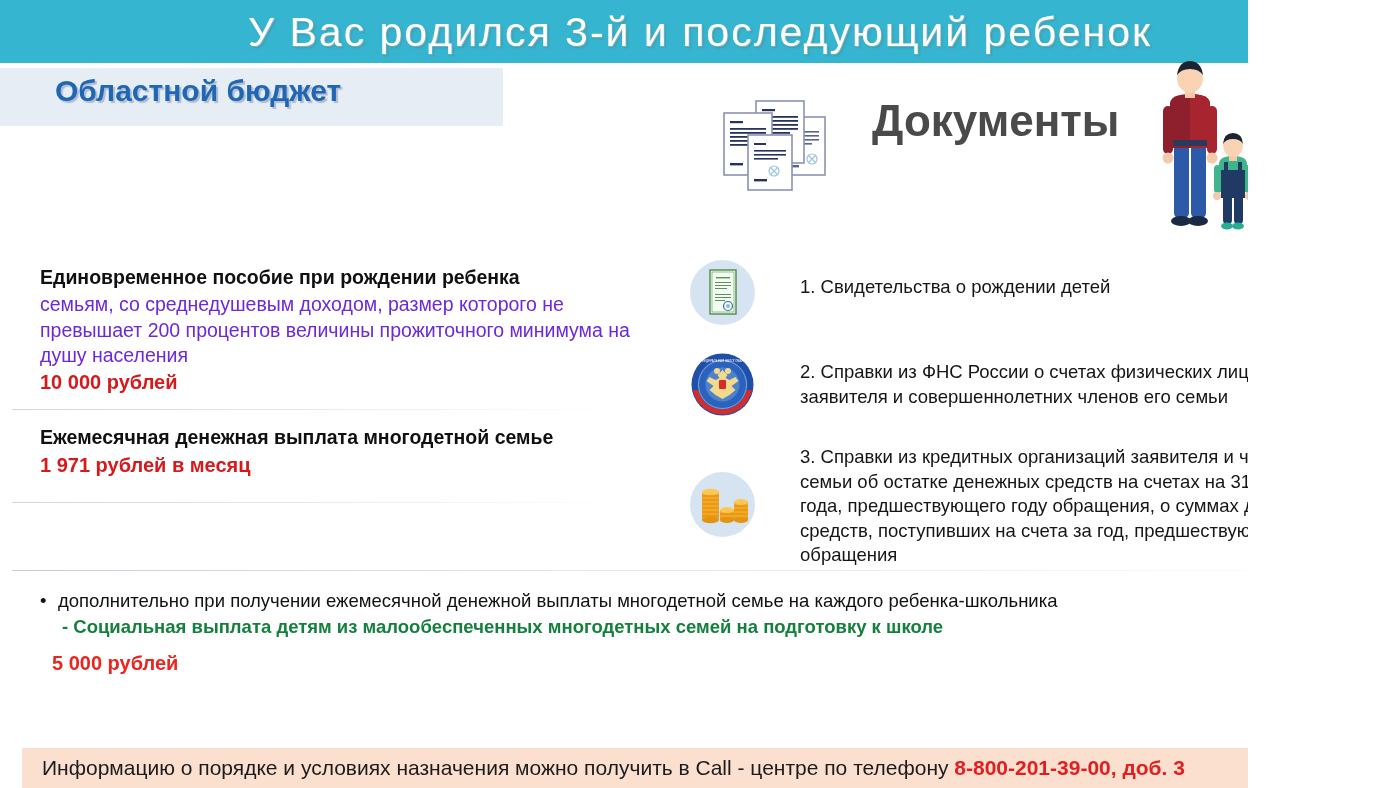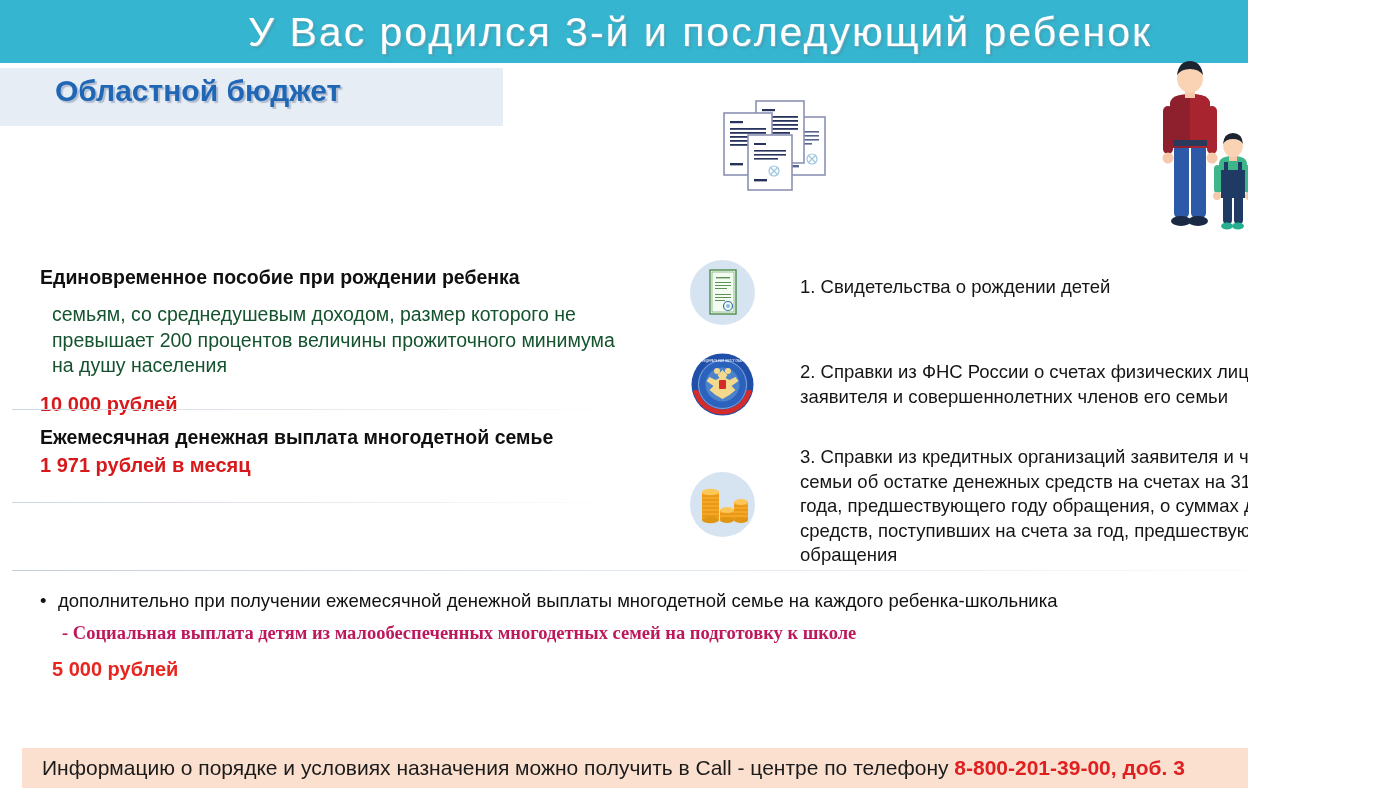--- a/index.html
+++ b/index.html
@@ -58,21 +58,21 @@
   
   .family{position:absolute;left:1150px;top:58px;width:250px;height:196px;}
 
   
   .left-col{position:absolute;left:40px;top:265px;width:600px;}
   .benefit-title{
     font-size:19.5px;font-weight:bold;color:#101010;
     line-height:25px;margin:0 0 2px 0;white-space:nowrap;
   }
   .benefit-desc{
-    font-size:19.5px;font-weight:400;color:#14532d;line-height:25.5px;margin:12px;
+    font-size:19.5px;font-weight:400;color:#6d28d9;line-height:25.5px;margin:0;
   }
   .amount{
     font-size:20px;font-weight:bold;color:#d8191c;line-height:26px;
   }
   .divider{
     position:absolute;height:1px;
     background:linear-gradient(to right,#cfd6de,#e8ecf1 55%,#ffffff);
   }
   .div-a{left:12px;top:409px;width:613px;}
   .div-b{left:12px;top:502px;width:613px;}
@@ -87,21 +87,21 @@
   }
   .doc-text{
     position:absolute;left:800px;
     font-size:18.5px;line-height:24.5px;color:#151515;font-weight:400;
   }
 
   
   .bottom-sec{position:absolute;left:40px;top:588px;width:1300px;}
   .bullet-row{position:relative;padding-left:18px;font-size:18.5px;line-height:26px;color:#111;}
   .bullet-dot{position:absolute;left:0;top:0;font-size:18.5px;line-height:26px;}
-  .sub-line{margin-top:6px;padding-left:22px;font-size:18.5px;font-weight:bold;line-height:26px;color:#be185d;font-family:Liberation Serif, serif;}
+  .sub-line{padding-left:22px;font-size:18.5px;font-weight:bold;line-height:26px;color:#15803d;}
   .amount-bottom{margin-top:12px;padding-left:12px;font-size:20px;font-weight:bold;color:#e8251f;}
 
   
   .footer-bar{
     position:absolute;left:22px;top:748px;width:1328px;height:40px;
     background:#fbe0d0;
   }
   .footer-text{
     position:absolute;left:42px;top:752px;width:1300px;
     font-size:21px;line-height:32px;color:#1b1b1b;white-space:nowrap;
@@ -180,20 +180,21 @@
         <rect x="36" y="63" width="24" height="1.6"></rect>
         <rect x="36" y="84" width="13" height="2.4"></rect>
       </g>
       <g stroke="#9fc6de" fill="none" stroke-width="1.2">
         <path d="M52 72 l8 8 M60 72 l-8 8"></path>
           <circle cx="56" cy="76" r="5"></circle>
       </g>
     </svg>
   </div>
 
+  <div class="docs-head">Документы</div>
 
   <div class="family">
     <svg width="250" height="196" viewBox="0 0 250 196" xmlns="http://www.w3.org/2000/svg">
 
       <g>
         <rect x="24" y="86" width="15" height="74" rx="5" fill="#2d5aa8"></rect>
         <rect x="41" y="86" width="15" height="74" rx="5" fill="#2d5aa8"></rect>
         <ellipse cx="31" cy="163" rx="10" ry="5" fill="#1b2a44"></ellipse>
         <ellipse cx="48" cy="163" rx="10" ry="5" fill="#1b2a44"></ellipse>
         <path d="M20 46 q0-10 20-10 q20 0 20 10 v44 h-40z" fill="#8e1f2d"></path>

